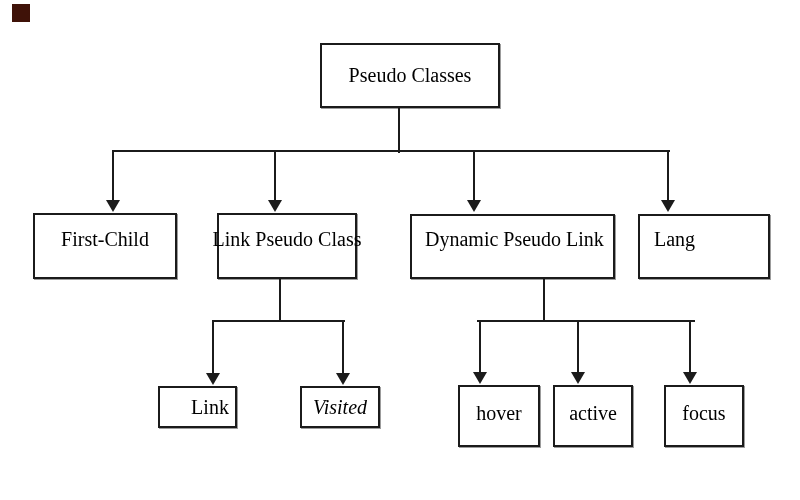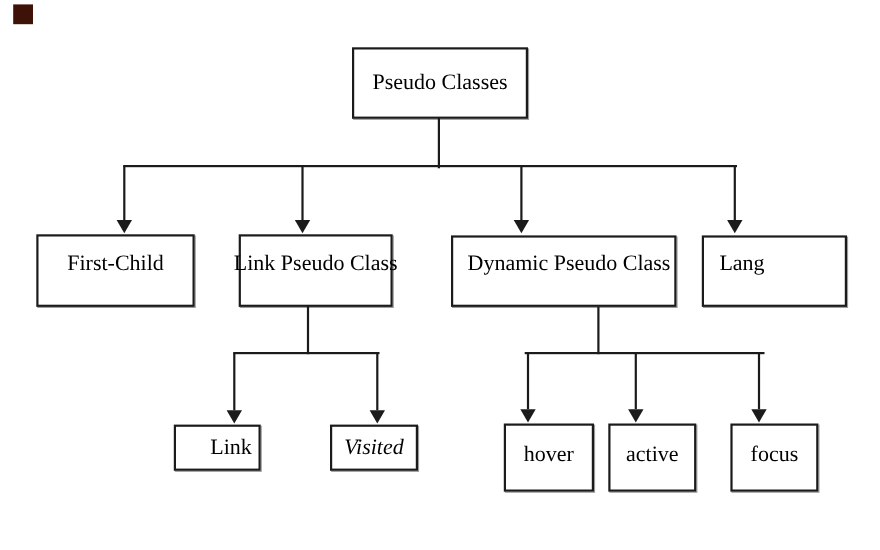--- a/index.html
+++ b/index.html
@@ -17,21 +17,21 @@
   .vline { width:2px; }
   .hline { height:2px; }
   .ahead {
     position:absolute; width:0; height:0;
     border-left:7px solid transparent; border-right:7px solid transparent;
     border-top:12px solid #1b1b1b;
   }
   .marker { position:absolute; left:12px; top:4px; width:18px; height:18px; background:#3f1208; }
 
   
-  #n-root        { left:320px; top:43px;  width:160px; height:65px; }
+  #n-root        { left:320px; top:43px;  width:180px; height:65px; }
   #n-firstchild  { left:33px;  top:213px; width:144px; height:66px; padding-bottom:14px; }
   #n-linkpseudo  { left:217px; top:213px; width:140px; height:66px; padding-bottom:14px; }
   #n-dynamic     { left:410px; top:214px; width:205px; height:65px; padding-bottom:14px;
                    justify-content:flex-start; padding-left:13px; }
   #n-lang        { left:638px; top:214px; width:132px; height:65px; padding-bottom:14px;
                    justify-content:flex-start; padding-left:14px; }
   #n-link        { left:158px; top:386px; width:79px;  height:42px;padding-left:25px; }
   #n-visited     { left:300px; top:386px; width:80px;  height:42px;font-style:italic; }
   #n-hover       { left:458px; top:385px; width:82px;  height:62px; padding-bottom:6px; }
   #n-active      { left:553px; top:385px; width:80px;  height:62px; padding-bottom:6px; }
@@ -59,21 +59,21 @@
 </head>
 <body>
 
 <div class="canvas">
 
   <div class="marker"></div>
 
   <div class="node" id="n-root">Pseudo Classes</div>
   <div class="node" id="n-firstchild">First-Child</div>
   <div class="node" id="n-linkpseudo">Link Pseudo Class</div>
-  <div class="node" id="n-dynamic">Dynamic Pseudo Class</div>
+  <div class="node" id="n-dynamic">Dynamic Pseudo Link</div>
   <div class="node" id="n-lang">Lang</div>
   <div class="node" id="n-link">Link</div>
   <div class="node" id="n-visited">Visited</div>
   <div class="node" id="n-hover">hover</div>
   <div class="node" id="n-active">active</div>
   <div class="node" id="n-focus">focus</div>
 
   <div class="vline" id="c-root-drop"></div>
   <div class="hline" id="c-rail1"></div>
   <div class="vline" id="s-a1"></div>

